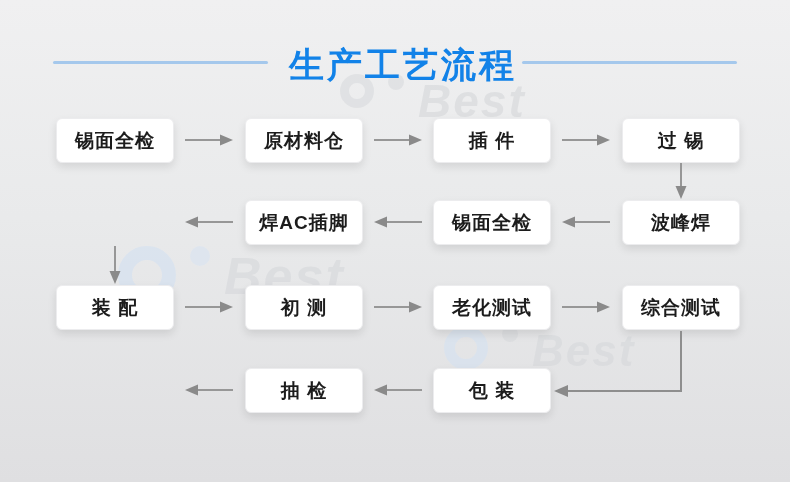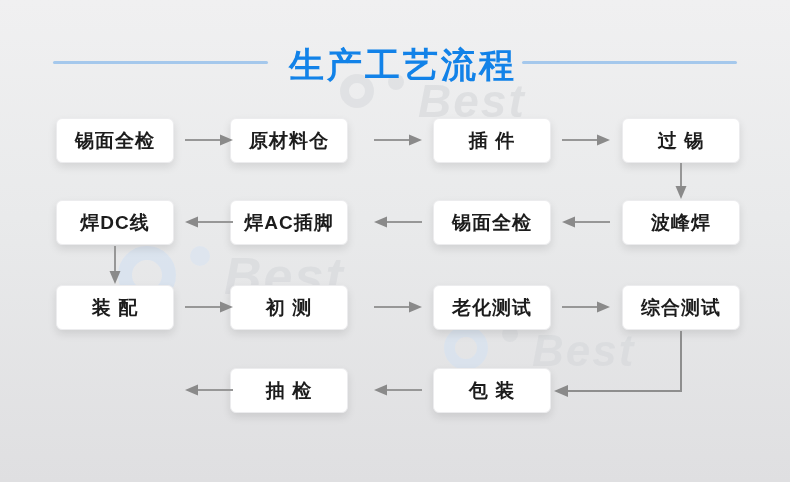--- a/index.html
+++ b/index.html
@@ -45,21 +45,21 @@
   .node{
     position:absolute;width:118px;height:45px;
     background:#ffffff;border:1px solid #ececee;border-radius:6px;
     box-sizing:border-box;
     display:flex;align-items:center;justify-content:center;
     font-size:19px;font-weight:bold;letter-spacing:1px;color:#1c1c1c;
     box-shadow:0 4px 8px rgba(0,0,0,0.10);
     white-space:nowrap;
   }
   .r1{top:118px}.r2{top:200px}.r3{top:285px}.r4{top:368px}
-  .c1{left:56px}.c2{left:230px}.c3{left:433px}.c4{left:622px}
+  .c1{left:56px}.c2{left:245px}.c3{left:433px}.c4{left:622px}
   
   .arrow{position:absolute;pointer-events:none;}
 </style>
 </head>
 <body>
 
 <div class="stage">
 
   <div class="wm wm1">
     <span class="wm-ring"></span>
@@ -82,21 +82,20 @@
   <span class="hline hline-r"></span>
 
   <div class="node r1 c1">锡面全检</div>
   <div class="node r1 c2">原材料仓</div>
   <div class="node r1 c3">插 件</div>
   <div class="node r1 c4">过 锡</div>
 
   <div class="node r2 c4">波峰焊</div>
   <div class="node r2 c3">锡面全检</div>
   <div class="node r2 c2">焊AC插脚</div>
-  <div class="node r2 c1">焊DC线</div>
 
   <div class="node r3 c1">装 配</div>
   <div class="node r3 c2">初 测</div>
   <div class="node r3 c3">老化测试</div>
   <div class="node r3 c4">综合测试</div>
 
   <div class="node r4 c3">包 装</div>
   <div class="node r4 c2">抽 检</div>
 
   <svg class="arrow" style="left:185px;top:133px" width="48" height="14">

